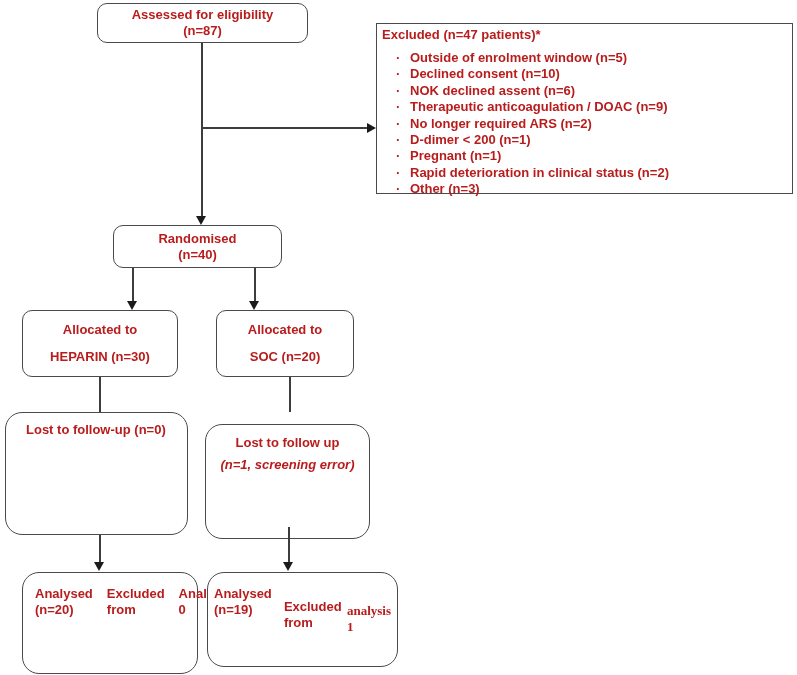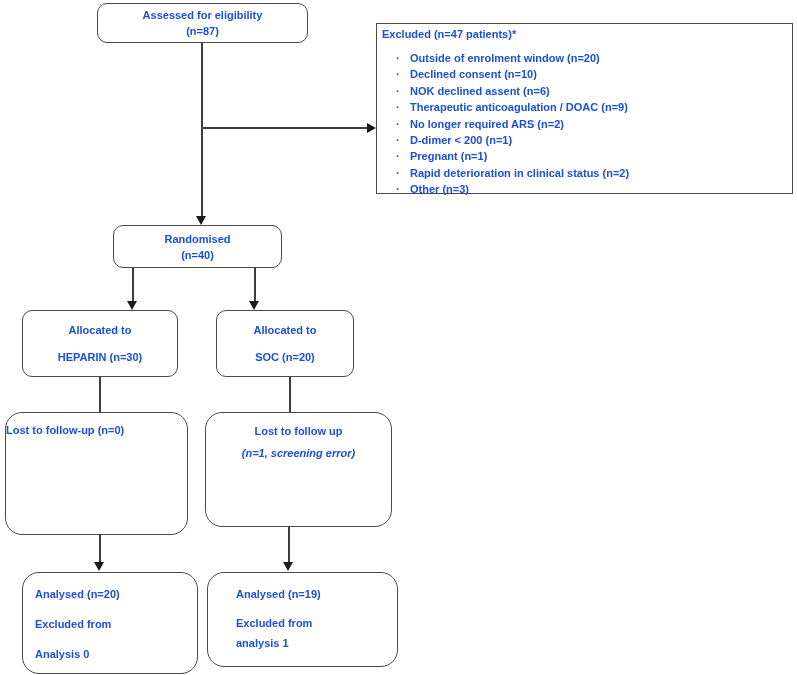--- a/index.html
+++ b/index.html
@@ -2,22 +2,22 @@
 <html><head>
 <meta charset="utf-8">
 <style>
   html,body{margin:0;padding:0;background:#ffffff;}
   .canvas{
     position:relative;
     width:797px;height:675px;
     background:#ffffff;
     font-family:"Liberation Sans",sans-serif;
     font-weight:bold;
-    color:#1d4ed8;
-    font-size:11px;
+    color:#b91c1c;
+    font-size:13px;
     overflow:hidden;
   }
   .box{
     position:absolute;
     background:#ffffff;
     border:1.6px solid #4a4a4a;
     box-sizing:border-box;
   }
   .rounded{border-radius:10px;}
   .rounded-lg{border-radius:17px;}
@@ -54,40 +54,40 @@
     line-height:16.4px;
     padding-left:14px;
     position:relative;
   }
   .excluded li::before{
     content:"\00B7";
     position:absolute;left:0;top:0;
     font-weight:bold;
   }
   .left-col-text{
-    padding:9px 0;
+    padding:9px 20px;
     text-align:left;
     line-height:16px;
   }
-  .gap-stack{display:flex;flex-direction:column;}
+  .gap-stack{display:flex;flex-direction:row;}
 </style>
 </head>
 <body>
 
 <div class="canvas">
 
   <div class="box rounded center-col" style="left:97px;top:3px;width:211px;height:40px;">
     <div>Assessed for eligibility</div>
     <div>(n=87)</div>
   </div>
 
   <div class="box excluded" style="left:376px;top:23px;width:417px;height:171px;">
     <div>Excluded (n=47 patients)*</div>
     <ul>
-        <li>Outside of enrolment window (n=20)</li>
+        <li>Outside of enrolment window (n=5)</li>
         <li>Declined consent (n=10)</li>
         <li>NOK declined assent (n=6)</li>
         <li>Therapeutic anticoagulation / DOAC (n=9)</li>
         <li>No longer required ARS (n=2)</li>
         <li>D-dimer &lt; 200 (n=1)</li>
         <li>Pregnant (n=1)</li>
         <li>Rapid deterioration in clinical status (n=2)</li>
         <li>Other (n=3)</li>
       </ul>
   </div>
@@ -104,35 +104,35 @@
 
   <div class="box rounded center-col" style="left:216px;top:310px;width:138px;height:67px;gap:11px;">
     <div>Allocated to</div>
     <div>SOC (n=20)</div>
   </div>
 
   <div class="box rounded-lg left-col-text" style="left:5px;top:412px;width:183px;height:123px;">
     <div>Lost to follow-up (n=0)</div>
   </div>
 
-  <div class="box rounded-lg" style="left:205px;top:412px;width:187px;height:115px;padding-top:10px;text-align:center;line-height:16px;">
+  <div class="box rounded-lg" style="left:205px;top:424px;width:165px;height:115px;padding-top:10px;text-align:center;line-height:16px;">
     <div>Lost to follow up</div>
     <div style="margin-top:6px;font-style:italic;">(n=1, screening error)</div>
   </div>
 
   <div class="box rounded-lg left-col-text gap-stack" style="left:22px;top:572px;width:176px;height:102px;padding:13px 12px;gap:14px;">
     <div>Analysed (n=20)</div>
     <div>Excluded from</div>
     <div>Analysis 0</div>
   </div>
 
-  <div class="box rounded-lg left-col-text gap-stack" style="left:207px;top:572px;width:191px;height:95px;padding:13px 28px;">
+  <div class="box rounded-lg left-col-text gap-stack" style="left:207px;top:572px;width:191px;height:95px;padding:13px 6px;">
     <div>Analysed (n=19)</div>
     <div style="margin-top:13px;">Excluded from</div>
-    <div style="margin-top:4px;">analysis 1</div>
+    <div style="margin-top:17px;font-family:Liberation Serif, serif;">analysis 1</div>
   </div>
 
   <div class="line" style="left:201px;top:43px;width:1.6px;height:175px;"></div>
   <div class="arrow-down" style="left:196px;top:216px;"></div>
 
   <div class="line" style="left:201px;top:127px;width:166px;height:1.6px;"></div>
   <div class="arrow-right" style="left:367px;top:122.5px;"></div>
 
   <div class="line" style="left:132px;top:268px;width:1.6px;height:34px;"></div>
   <div class="arrow-down" style="left:127px;top:301px;"></div>

